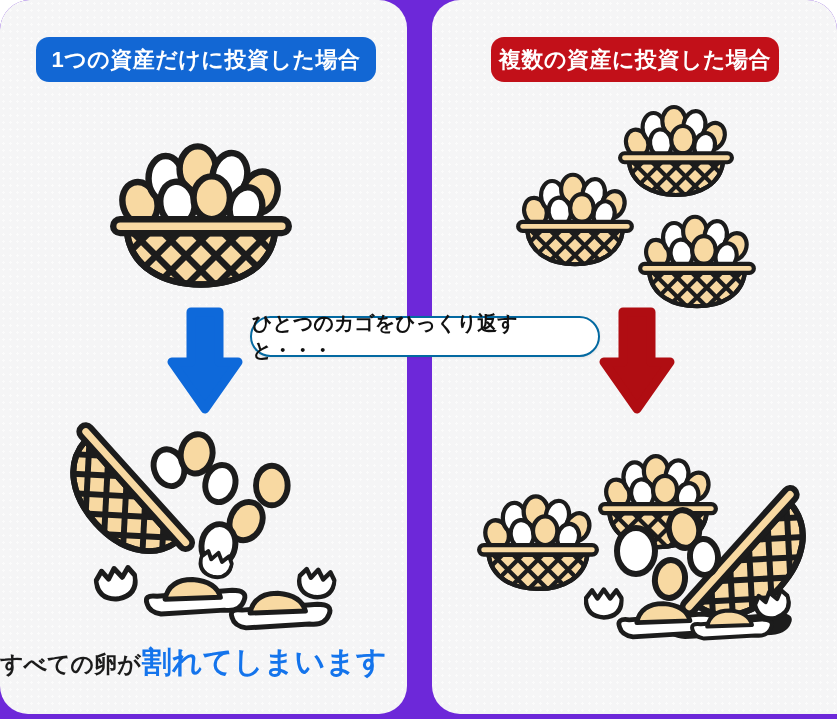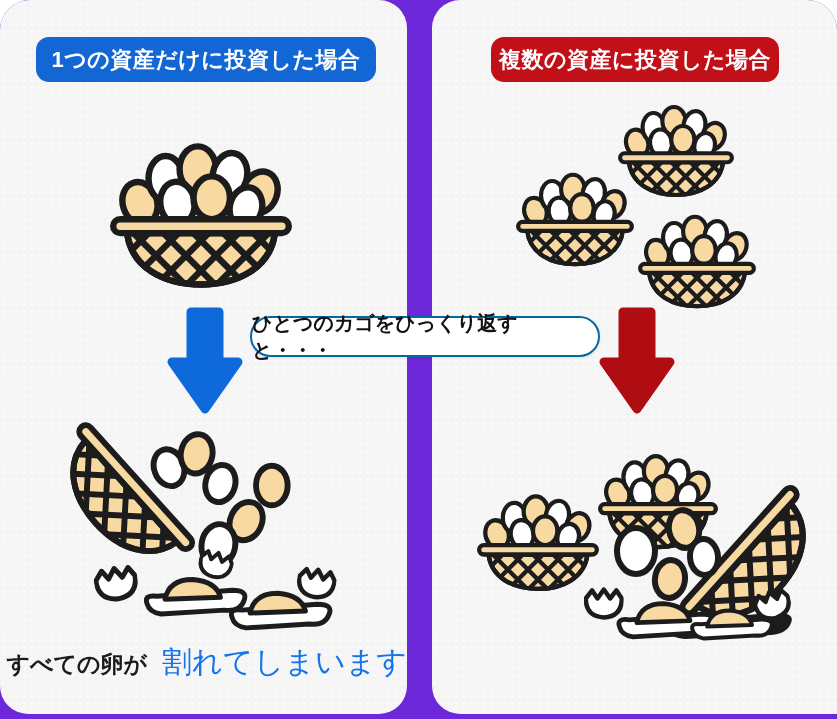--- a/index.html
+++ b/index.html
@@ -12,23 +12,23 @@
   .stage{position:relative;width:837px;height:719px;background:#6d28d9;border-radius:30px 30px 0 0;overflow:hidden;}
   .card{position:absolute;top:0;height:714px;background:var(--card-bg);border-radius:28px;
         background-image:radial-gradient(circle,#fbfbfb 1px,transparent 1.3px);background-size:7px 7px;}
   .card.left{left:0;width:407px;}
   .card.right{left:432px;width:449px;}
   .badge{position:absolute;top:37px;height:45px;display:flex;align-items:center;justify-content:center;
          color:#fff;font-size:22px;font-weight:800;border-radius:13px;letter-spacing:.5px;}
   .badge.blue{left:36px;width:340px;background:var(--blue-badge);}
   .badge.red{left:59px;width:288px;background:var(--red-badge);}
   .abs{position:absolute;}
-  .caption{position:absolute;left:0;right:0;top:642px;display:flex;justify-content:flex-end;align-items:baseline;gap:15px;}
+  .caption{position:absolute;left:0;right:0;top:642px;display:flex;justify-content:flex-start;align-items:baseline;gap:1px;}
   .cap-prefix{font-size:23px;font-weight:800;color:#1b1b1b;}
-  .cap-hl{font-size:30px;font-weight:400;}
+  .cap-hl{font-size:30px;font-weight:700;}
   .cap-hl.blue{color:var(--blue-text);}
   .cap-hl.red{color:var(--red-text);}
   .bubble{position:absolute;left:250px;top:316px;width:346px;height:37px;background:var(--bubble-bg);
           border:2px solid #0369a1;border-radius:999px;display:flex;align-items:center;justify-content:center;
           font-size:20px;font-weight:800;color:#111;z-index:6;box-shadow:0 1px 3px rgba(0,0,0,.08);}
   svg{display:block;overflow:visible;}
   .f-cream{fill:var(--egg-cream);} .f-white{fill:#ffffff;}
   .ink{stroke:var(--ink);} .ink-fill{fill:var(--ink);}
 </style>
 </head>

